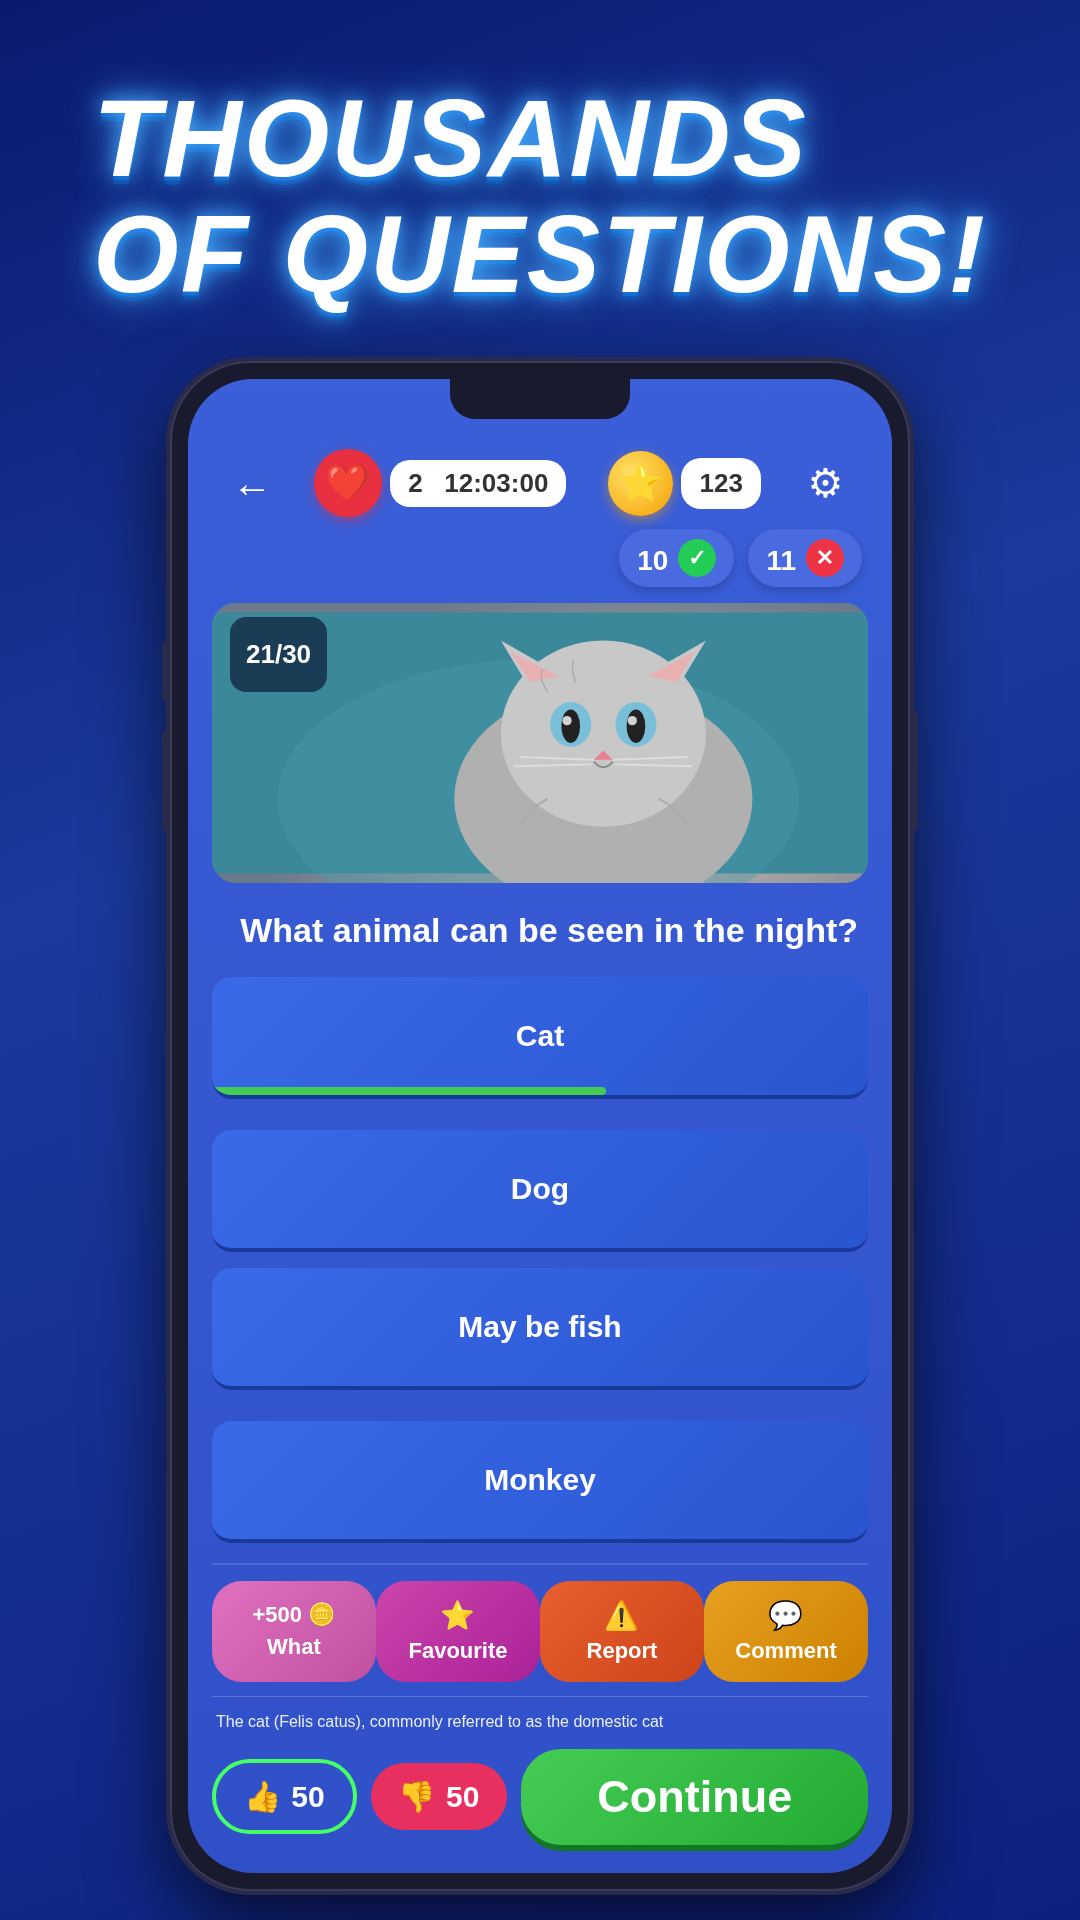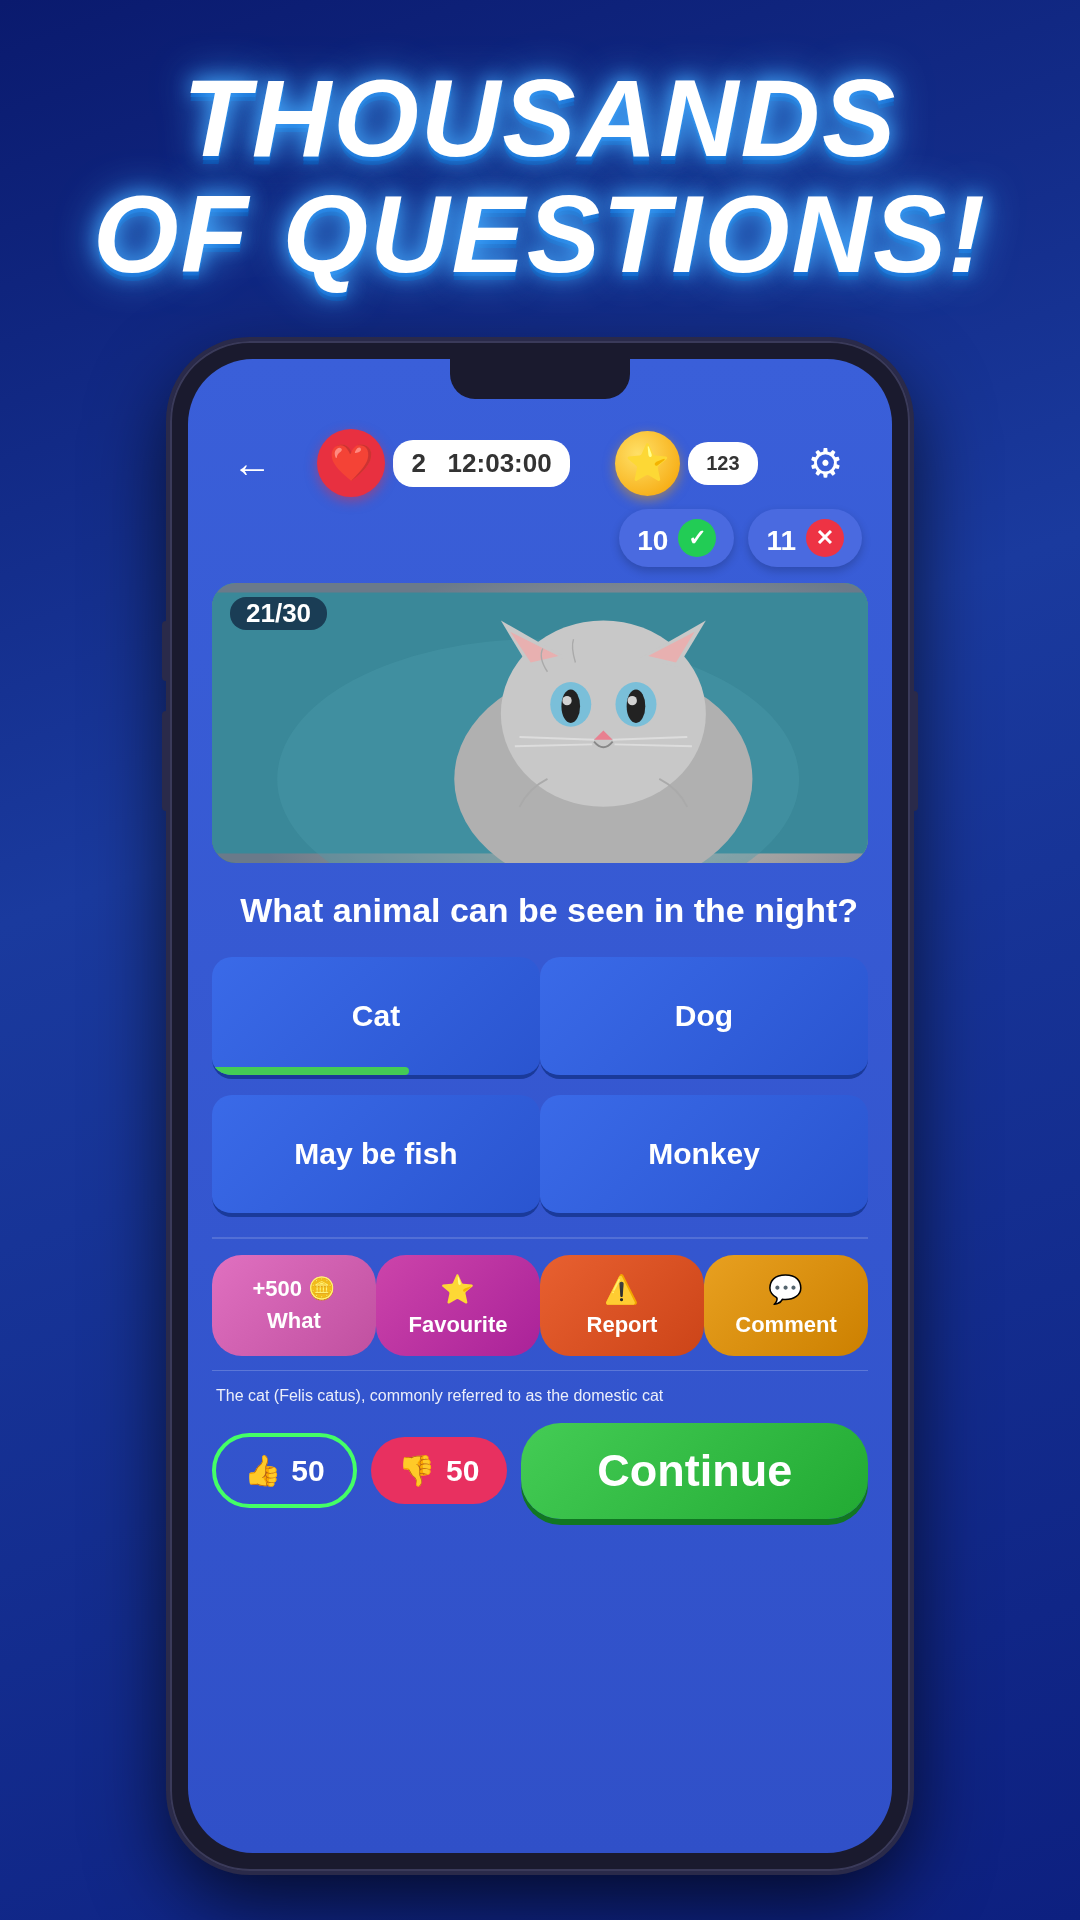--- a/index.html
+++ b/index.html
@@ -9,22 +9,22 @@
       background: linear-gradient(160deg, #0a1a6e 0%, #1a3a9e 40%, #0d2080 100%);
       font-family: 'Arial Rounded MT Bold', Arial, sans-serif;
       overflow: hidden;
       display: flex;
       flex-direction: column;
       align-items: center;
     }
 
     
     .title-section {
-      margin-top: 60px;
-      text-align: center;
+      margin-top: 80px;
+      text-align: left;
       z-index: 2;
     }
     .title-text {
       font-size: 110px;
       font-weight: 900;
       color: white;
       text-shadow: 0 0 20px #4af, 0 0 40px #4af, 0 4px 0 #0050bb, 0 8px 0 #003a99;
       line-height: 1.05;
       letter-spacing: 2px;
       font-style: italic;
@@ -170,21 +170,21 @@
       box-shadow: 0 4px 12px rgba(245,160,0,0.5);
     }
     .coin-badge::before {
       content: '⭐';
       font-size: 36px;
     }
     .coins-count-pill {
       background: white;
       border-radius: 20px;
       padding: 10px 18px;
-      font-size: 20px;
+      font-size: 26px;
       font-weight: bold;
       color: #333;
     }
     .gear-btn {
       width: 65px;
       height: 65px;
       display: flex;
       align-items: center;
       justify-content: center;
       font-size: 40px;
@@ -240,21 +240,21 @@
       height: 280px;
       position: relative;
       background: #2a8099;
     }
     .question-counter {
       position: absolute;
       top: 14px;
       left: 18px;
       background: rgba(0,0,30,0.55);
       border-radius: 16px;
-      padding: 1px 16px;
+      padding: 22px 16px;
       color: white;
       font-size: 26px;
       font-weight: bold;
       z-index: 2;
     }
     
     .cat-image {
       width: 100%;
       height: 100%;
       background: 
@@ -279,21 +279,22 @@
 
     
     .answers-grid {
       margin-top: 22px;
       display: flex;
       flex-direction: column;
       gap: 16px;
     }
     .answers-row {
       display: flex;
-      gap: 0;
+      gap: 31px;
+      flex-direction: column;
     }
     .answer-btn {
       flex: 1;
       border-radius: 20px;
       padding: 42px 20px;
       display: flex;
       align-items: center;
       justify-content: center;
       font-size: 30px;
       font-weight: bold;

